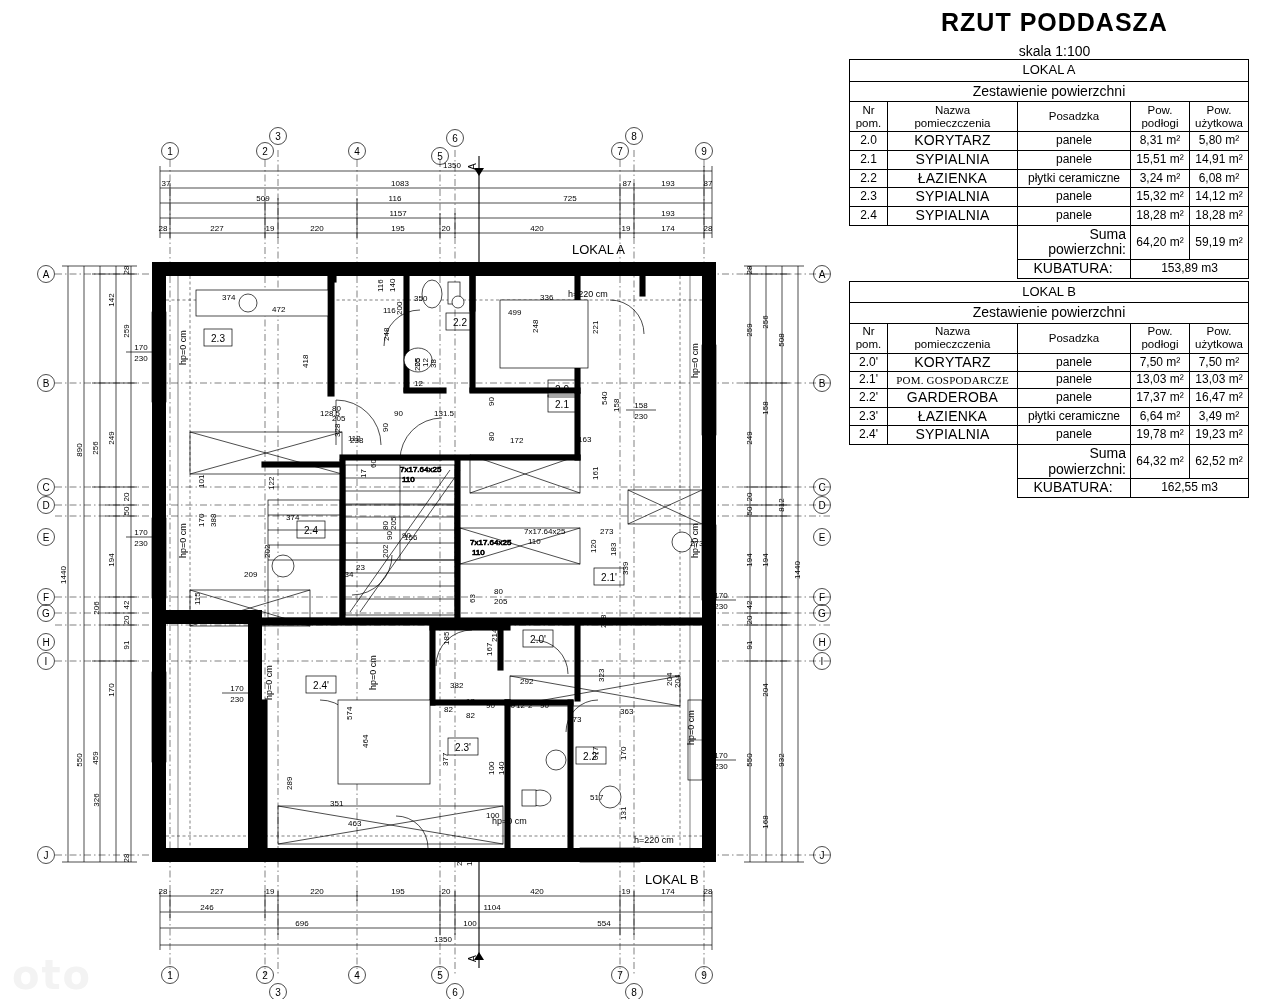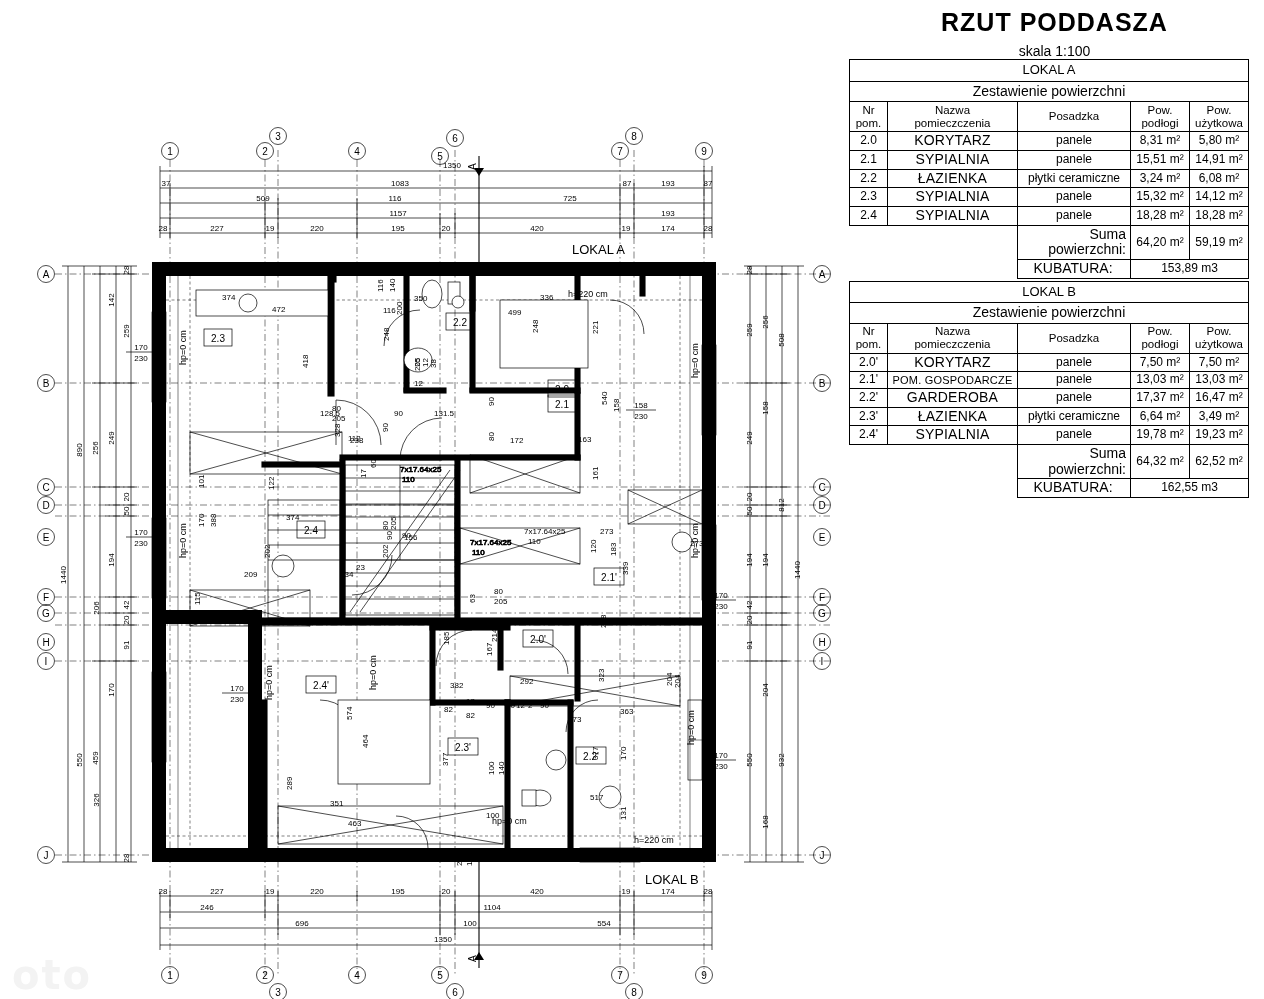--- a/index.html
+++ b/index.html
@@ -846,21 +846,21 @@
         </tr>
         <tr>
             <td class="rowlabel">2.0'</td>
             <td class="roomname">KORYTARZ</td>
             <td class="floorcell">panele</td>
             <td class="numcell">7,50 m²</td>
             <td class="numcell">7,50 m²</td>
           </tr>
         <tr>
             <td class="rowlabel">2.1'</td>
-            <td class="roomname" style="font-size:11px;">POM. GOSPODARCZE</td>
+            <td class="roomname" style="font-size:11px;font-family:Liberation Serif, serif;">POM. GOSPODARCZE</td>
             <td class="floorcell">panele</td>
             <td class="numcell">13,03 m²</td>
             <td class="numcell">13,03 m²</td>
           </tr>
         <tr>
             <td class="rowlabel">2.2'</td>
             <td class="roomname">GARDEROBA</td>
             <td class="floorcell">panele</td>
             <td class="numcell">17,37 m²</td>
             <td class="numcell">16,47 m²</td>

